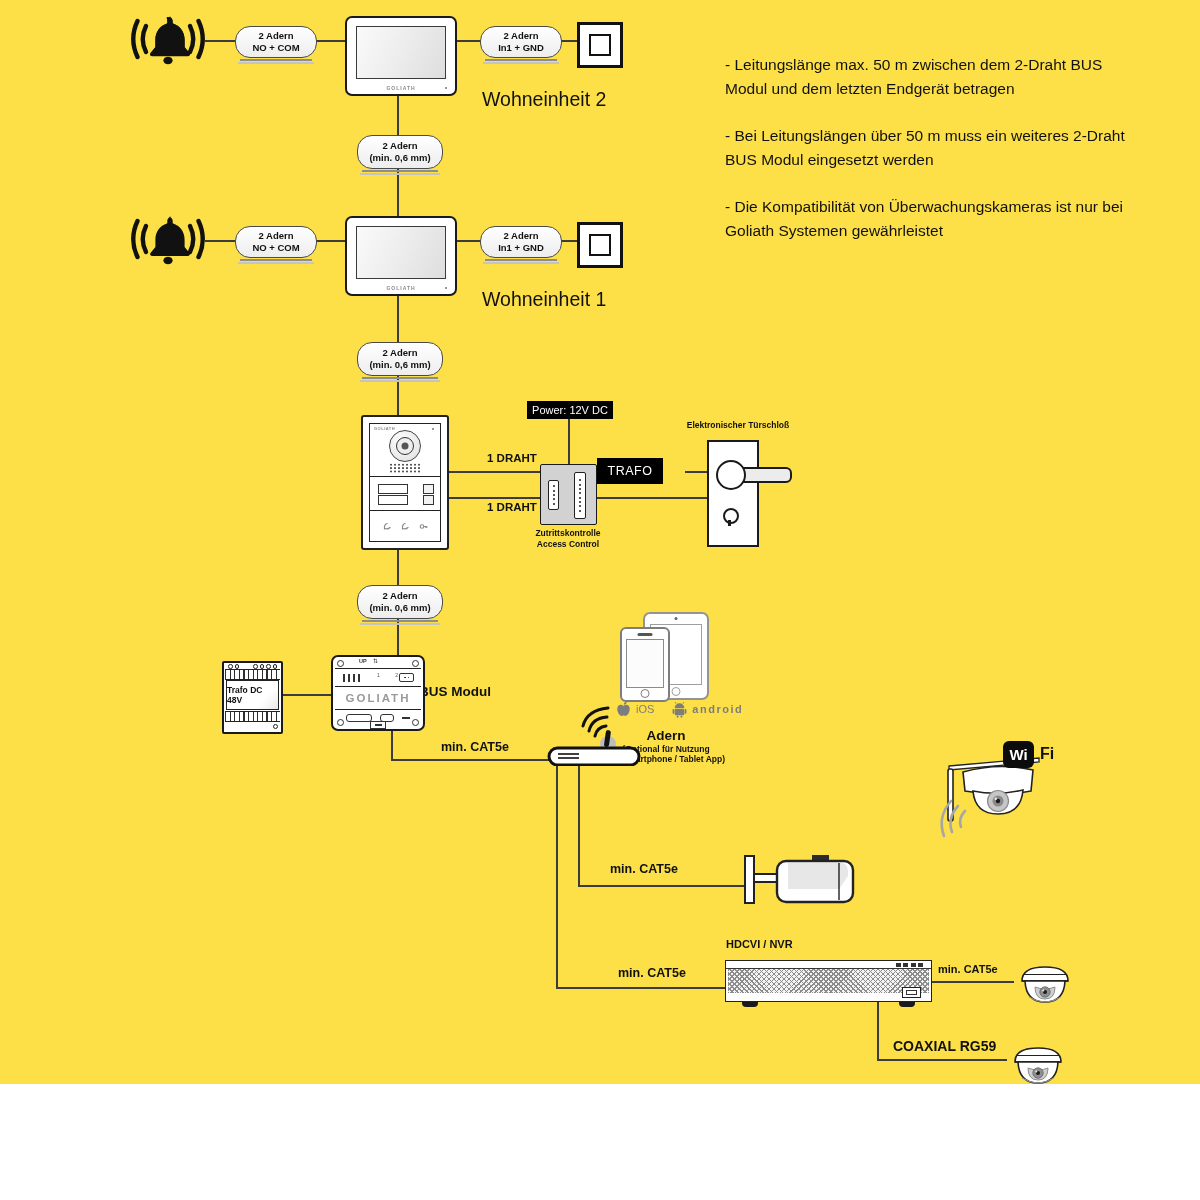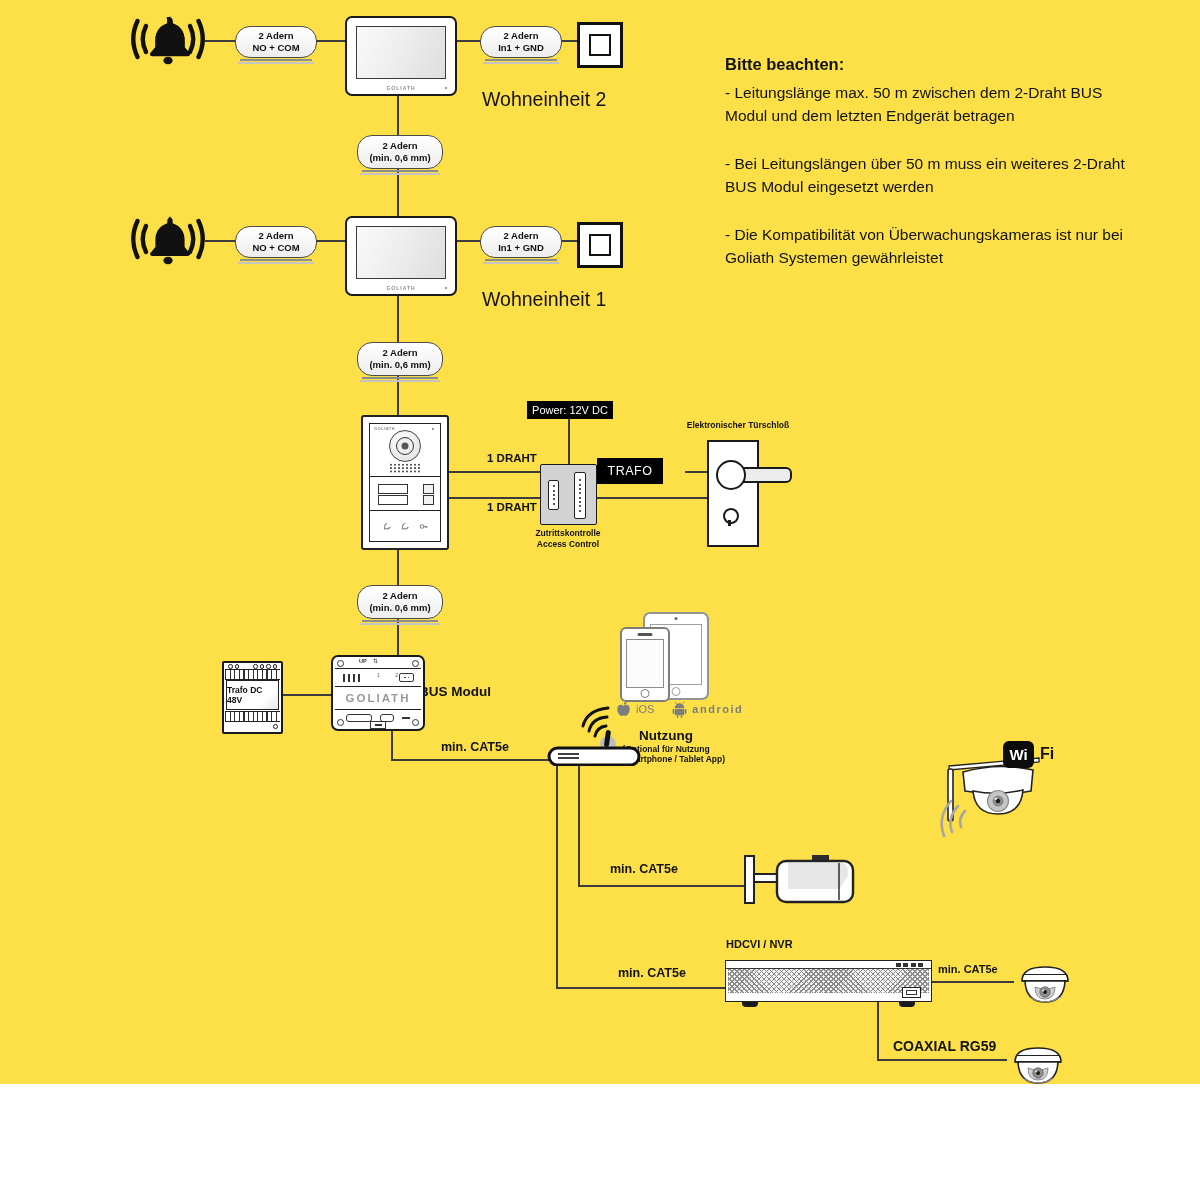--- a/index.html
+++ b/index.html
@@ -309,21 +309,21 @@
       <line x1="11.7" y1="2.6" x2="12.7" y2="1" stroke="#7d7d7d" stroke-width="1"></line>
       <rect x="2.8" y="8.3" width="10.4" height="6.8" rx="1.2" fill="#7d7d7d"></rect>
       <rect x="0.6" y="8.5" width="1.7" height="5.2" rx="0.85" fill="#7d7d7d"></rect>
       <rect x="13.7" y="8.5" width="1.7" height="5.2" rx="0.85" fill="#7d7d7d"></rect>
       <rect x="5" y="15.3" width="1.9" height="2.4" rx="0.9" fill="#7d7d7d"></rect>
       <rect x="9.1" y="15.3" width="1.9" height="2.4" rx="0.9" fill="#7d7d7d"></rect>
     </svg>
     <span style="font-size:11px;font-weight:bold;color:#7d7d7d;letter-spacing:1.5px;">android</span>
   </div>
 
-  <div class="lbl bold" style="left:596px;top:728px;width:140px;text-align:center;font-size:13.5px;">Nutzung</div>
+  <div class="lbl bold" style="left:596px;top:728px;width:140px;text-align:center;font-size:13.5px;">Adern</div>
   <div class="lbl bold" style="left:596px;top:744px;width:140px;text-align:center;font-size:8.5px;">(Optional für Nutzung</div>
   <div class="lbl bold" style="left:576px;top:754px;width:180px;text-align:center;font-size:8.5px;">der Smartphone / Tablet App)</div>
 
   <div class="abs" style="left:935px;top:733px;z-index:2;">
     <svg width="150" height="105" viewBox="0 0 150 105">
       <polygon points="14,33 104,25 104,29 14,37" fill="#fff" stroke="#222" stroke-width="1.3"></polygon>
       <rect x="13" y="36" width="5" height="52" rx="2" fill="#fff" stroke="#222" stroke-width="1.6"></rect>
       <path d="M28 39 Q63 29 98 37 L96 58 Q62 64 30 58 Z" fill="#fff" stroke="#222" stroke-width="1.6"></path>
       <path d="M38 58 Q40 81 63 81 Q86 81 88 57 Q62 63 38 58 Z" fill="#fff" stroke="#222" stroke-width="1.6"></path>
       <circle cx="63" cy="68" r="10.5" fill="#c6c6c6" stroke="#8a8a8a" stroke-width="1.2"></circle>
@@ -391,20 +391,19 @@
         <use href="#domecam"></use>
       </svg>
   </div>
   <div class="abs" style="left:1007px;top:1043px;z-index:3;">
     <svg width="62" height="52" viewBox="0 0 62 52">
         <use href="#domecam"></use>
       </svg>
   </div>
 
   <div class="abs" style="left:725px;top:53px;width:400px;font-size:15.5px;line-height:23.5px;">
-    <div style="font-weight:bold;font-size:16.5px;margin-bottom:4px;">Bitte beachten:</div>
     <div style="margin-bottom:24px;">- Leitungslänge max. 50 m zwischen dem 2-Draht BUS Modul und dem letzten Endgerät betragen</div>
     <div style="margin-bottom:24px;">- Bei Leitungslängen über 50 m muss ein weiteres 2-Draht BUS Modul eingesetzt werden</div>
     <div>- Die Kompatibilität von Überwachungskameras ist nur bei Goliath Systemen gewährleistet</div>
   </div>
 
 
 </div>
 
 </body></html>

